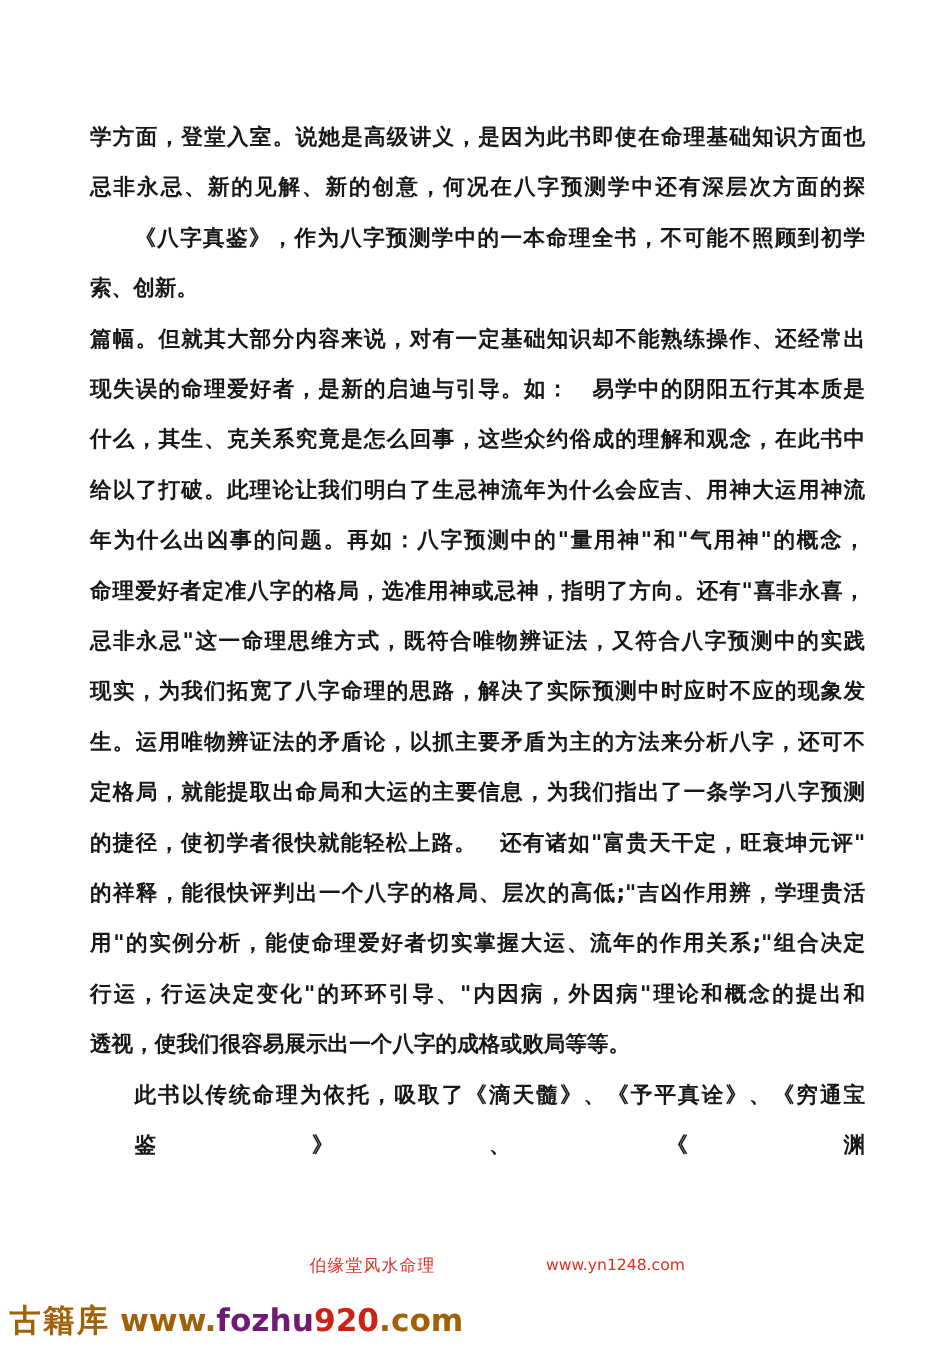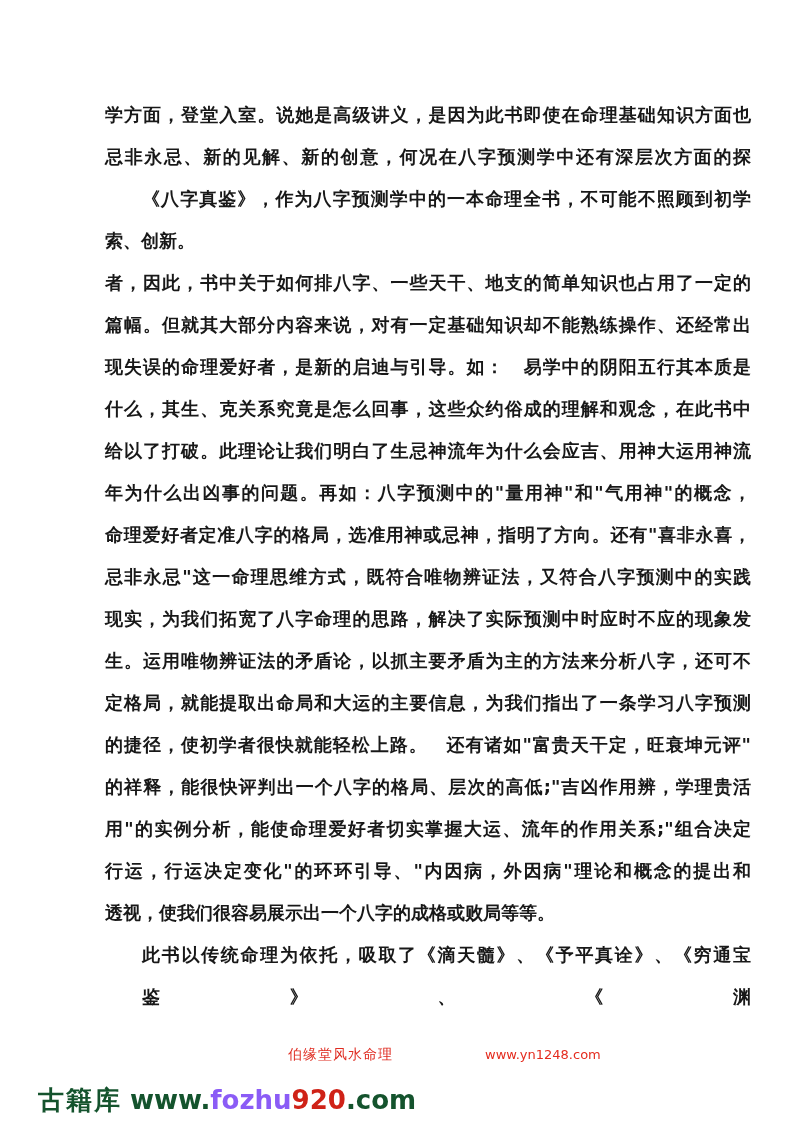--- a/index.html
+++ b/index.html
@@ -11,21 +11,20 @@
     height: 1122px;
     background: #ffffff;
     position: relative;
     overflow: hidden;
     font-family: "DejaVu Sans", sans-serif;
   }
   .page {
     position: absolute;
     inset: 0;
     background: #ffffff;
-    margin-left: 30px;
   }
   .text-block {
     position: absolute;
     left: 75px;
     top: 94px;
     width: 646px;
     color: #181818;
     font-size: 18px;
     font-weight: 700;
     font-family: "DejaVu Sans", sans-serif;
@@ -73,35 +72,34 @@
     font-weight: 700;
     color: #3a3a3a;
     font-family: "DejaVu Sans", sans-serif;
     filter: blur(0.4px);
     white-space: nowrap;
   }
   .watermark .cn {
     letter-spacing: 2px;
     margin-right: 8px;
   }
-  .watermark .green { color: #8b5cf6; }
+  .watermark .green { color: #701a75; }
   .watermark .red   { color: #cf2217; }
-  .watermark .dark  { color: #14532d; }
+  .watermark .dark  { color: #a16207; }
 </style>
 </head>
 <body>
 
 <div class="page">
 
   <div class="text-block">
       <div class="line just">学方面，登堂入室。说她是高级讲义，是因为此书即使在命理基础知识方面也</div>
       <div class="line just">忌非永忌、新的见解、新的创意，何况在八字预测学中还有深层次方面的探</div>
       <div class="line just ind">《八字真鉴》，作为八字预测学中的一本命理全书，不可能不照顾到初学</div>
       <div class="line">索、创新。</div>
-      <div class="line just">者，因此，书中关于如何排八字、一些天干、地支的简单知识也占用了一定的</div>
       <div class="line just">篇幅。但就其大部分内容来说，对有一定基础知识却不能熟练操作、还经常出</div>
       <div class="line just">现失误的命理爱好者，是新的启迪与引导。如：　易学中的阴阳五行其本质是</div>
       <div class="line just">什么，其生、克关系究竟是怎么回事，这些众约俗成的理解和观念，在此书中</div>
       <div class="line just">给以了打破。此理论让我们明白了生忌神流年为什么会应吉、用神大运用神流</div>
       <div class="line just">年为什么出凶事的问题。再如：八字预测中的"量用神"和"气用神"的概念，</div>
       <div class="line just">命理爱好者定准八字的格局，选准用神或忌神，指明了方向。还有"喜非永喜，</div>
       <div class="line just">忌非永忌"这一命理思维方式，既符合唯物辨证法，又符合八字预测中的实践</div>
       <div class="line just">现实，为我们拓宽了八字命理的思路，解决了实际预测中时应时不应的现象发</div>
       <div class="line just">生。运用唯物辨证法的矛盾论，以抓主要矛盾为主的方法来分析八字，还可不</div>
       <div class="line just">定格局，就能提取出命局和大运的主要信息，为我们指出了一条学习八字预测</div>

